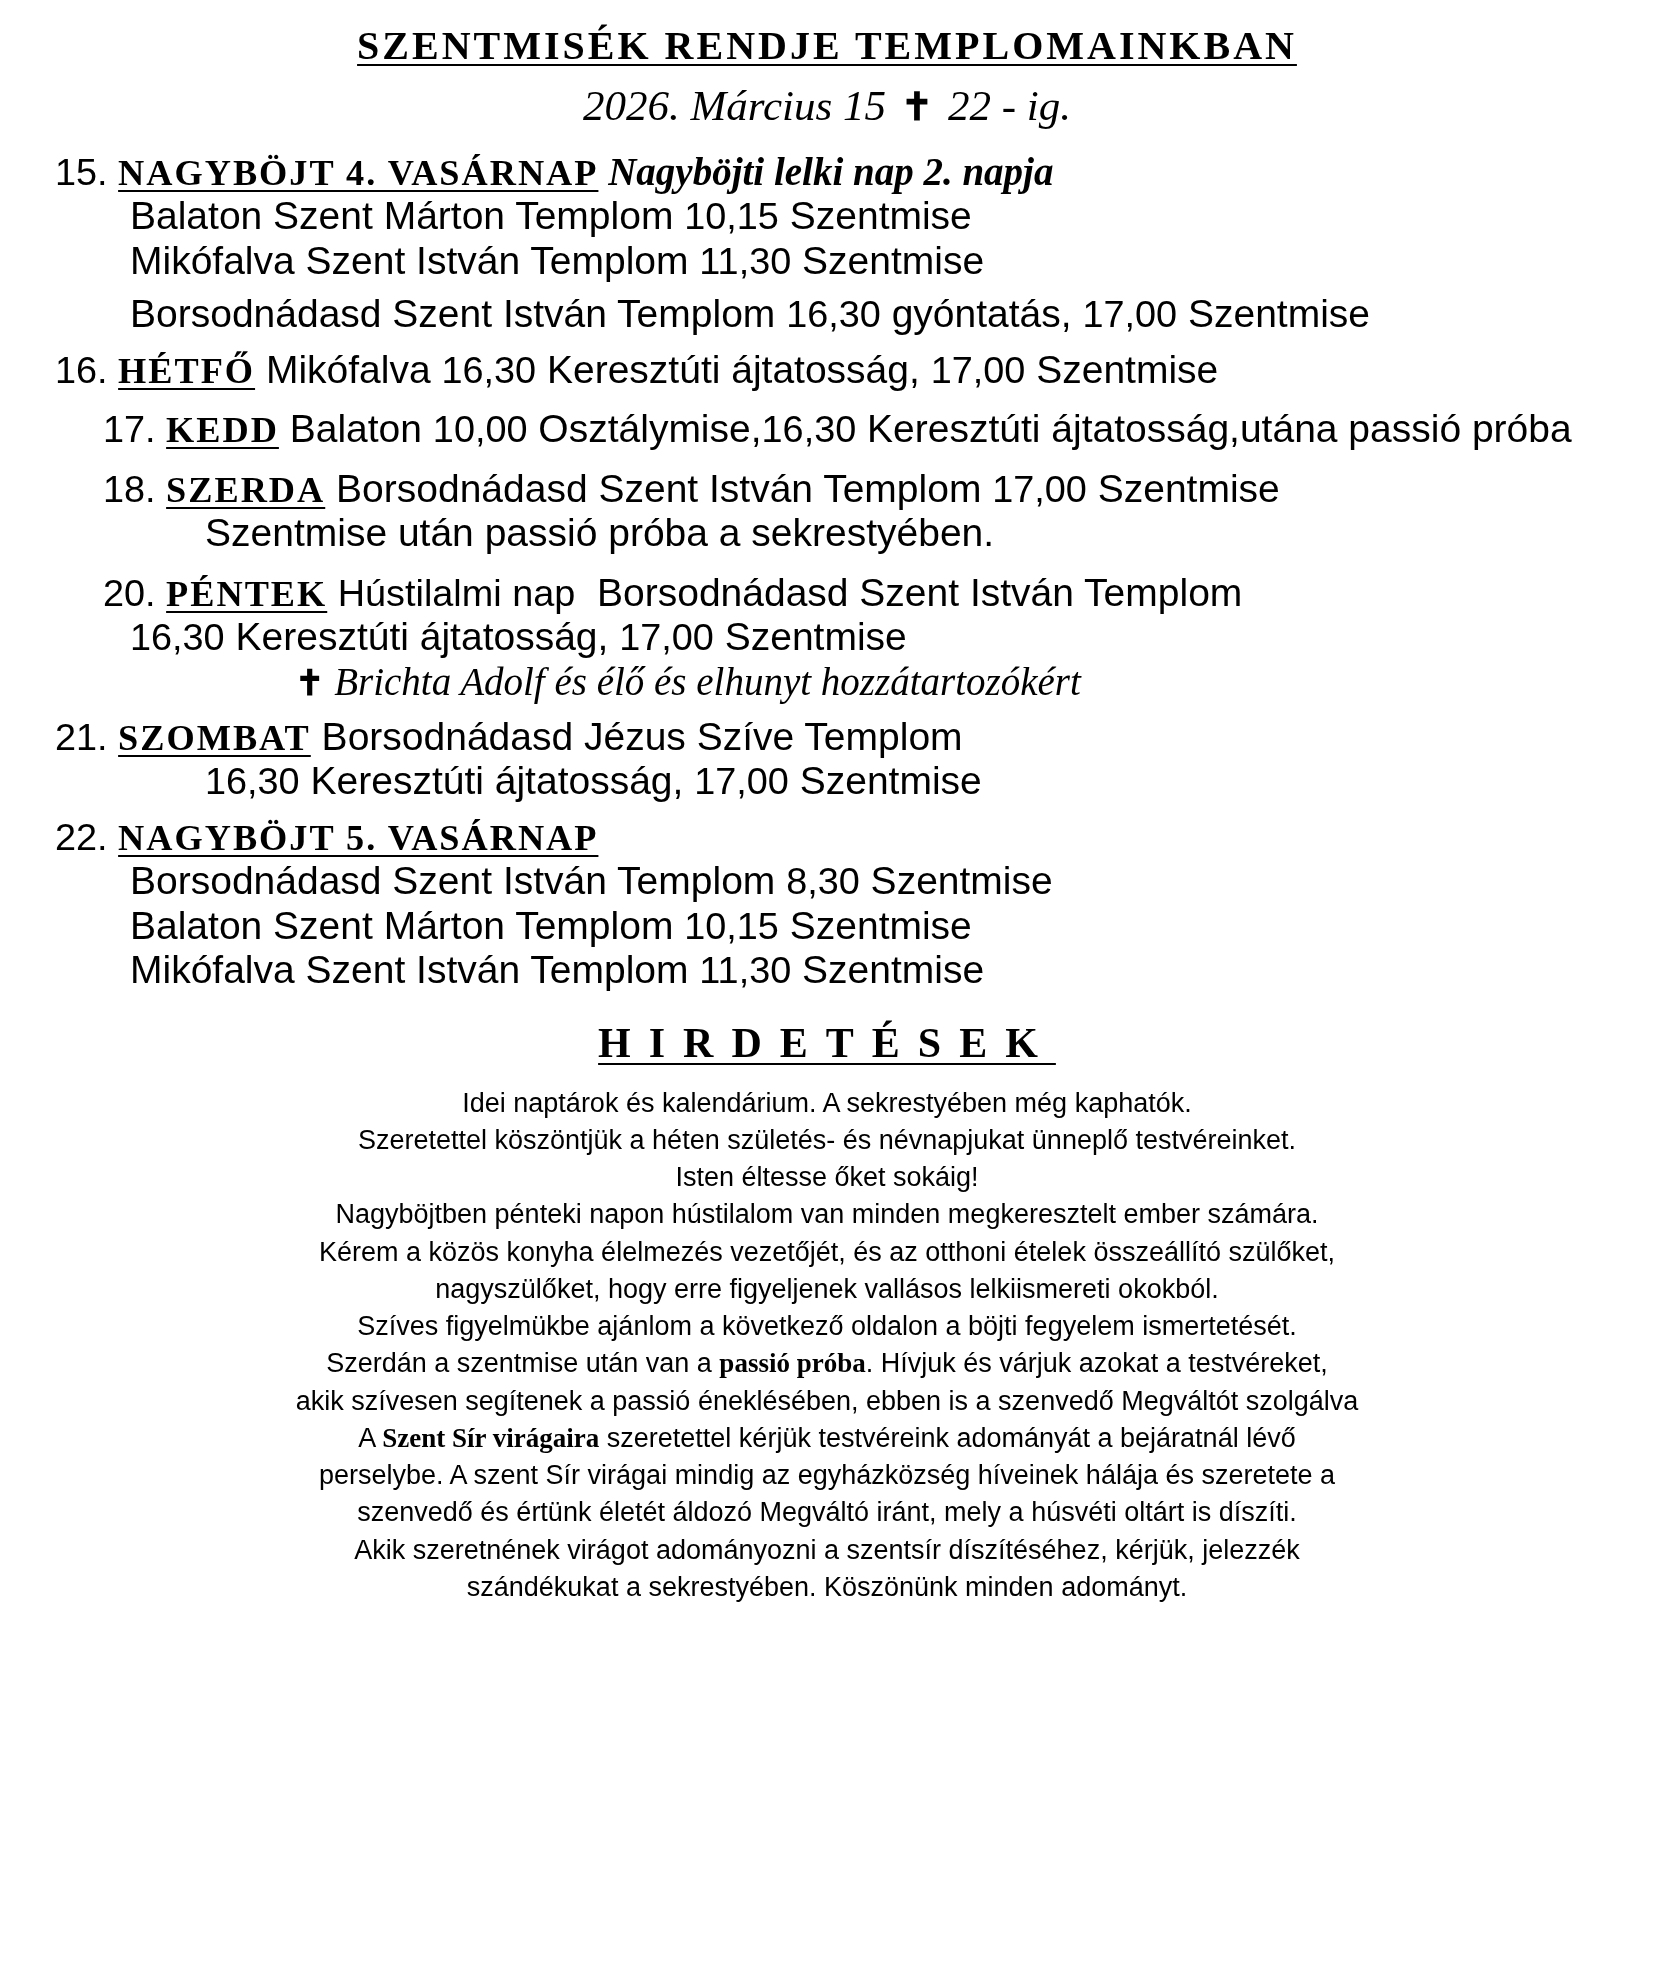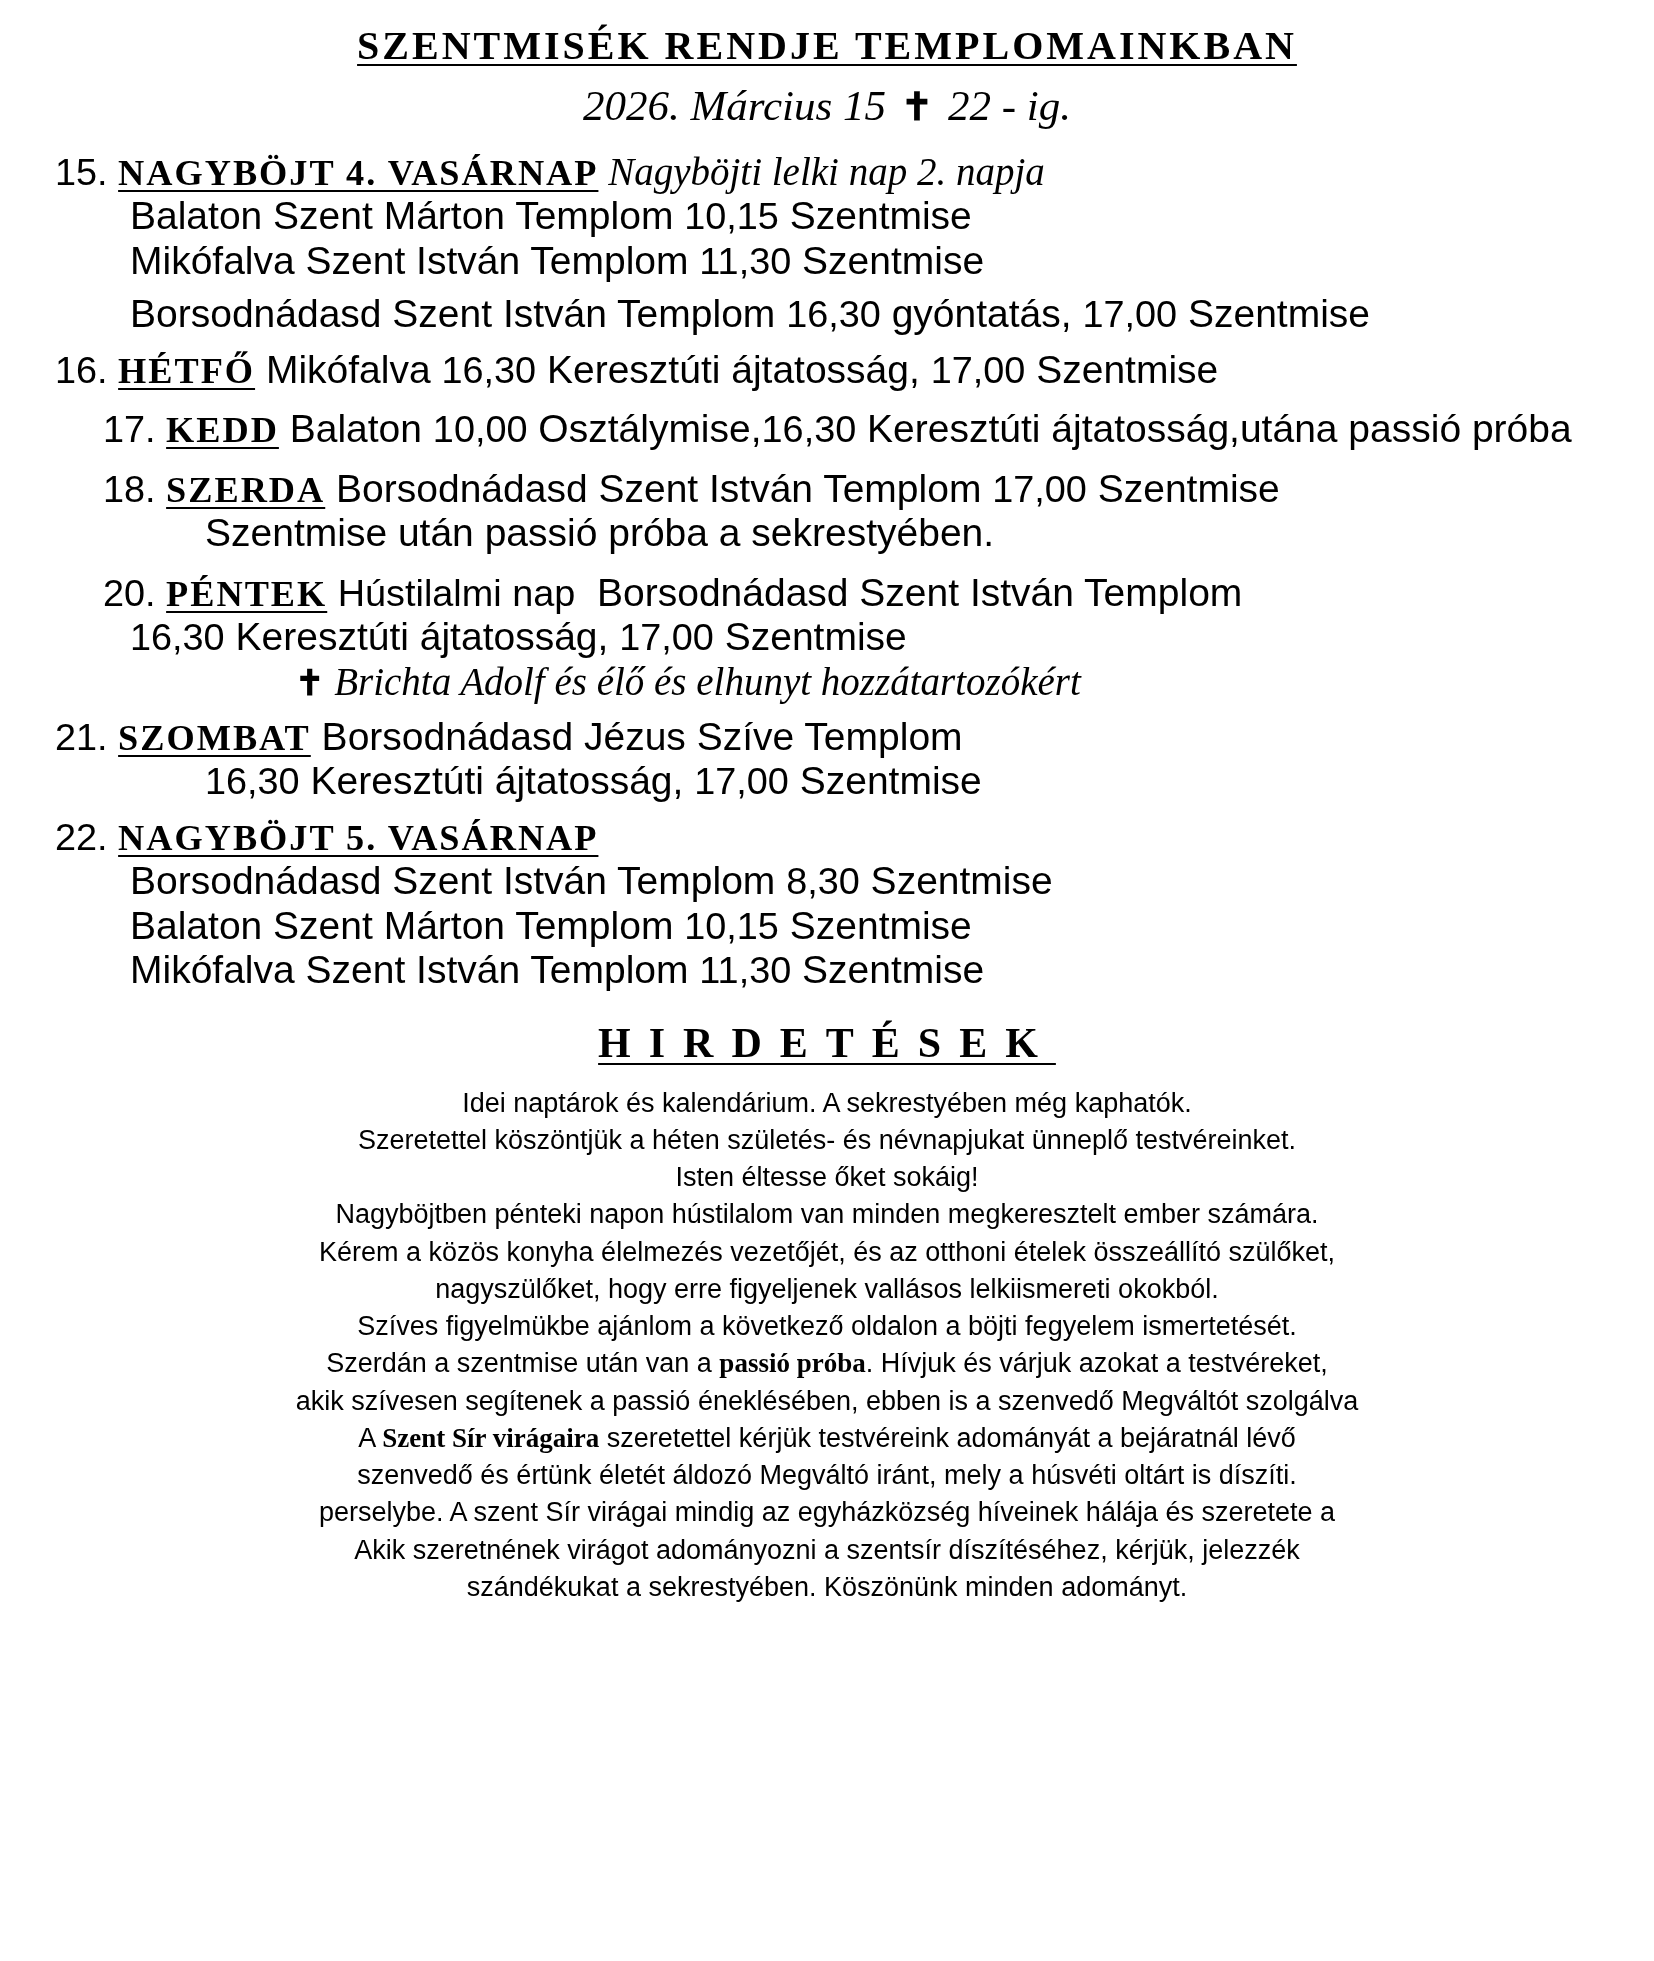--- a/index.html
+++ b/index.html
@@ -58,21 +58,21 @@
   .run-sans  { font-family: "Liberation Sans", sans-serif; font-size: 0.97em; }
   .run-day {
     font-family: "Liberation Serif", serif;
     font-weight: 700;
     font-size: 0.93em;
     letter-spacing: 2px;
     text-decoration: underline;
     text-decoration-thickness: 2px;
     text-underline-offset: 5px;
   }
-  .run-bi { font-weight: 400; font-style: italic; }
+  .run-bi { font-weight: 700; font-style: italic; }
   .run-b  { font-weight: 700; }
   .run-i  { font-style: italic; }
   .run-cross { font-style: normal; font-weight: 700; font-size: 0.9em; }
 
   
   .ann-heading {
     text-align: center;
     font-size: 42px;
     font-weight: 700;
     letter-spacing: 18px;
@@ -124,17 +124,17 @@
     <div class="line"><span class="run-serif">Idei naptárok és kalendárium. A sekrestyében még kaphatók.</span></div>
     <div class="line"><span class="run-serif">Szeretettel köszöntjük a héten születés- és névnapjukat ünneplő testvéreinket.</span></div>
     <div class="line"><span class="run-serif">Isten éltesse őket sokáig!</span></div>
     <div class="line"><span class="run-serif">Nagyböjtben pénteki napon hústilalom van minden megkeresztelt ember számára.</span></div>
     <div class="line"><span class="run-serif">Kérem a közös konyha élelmezés vezetőjét, és az otthoni ételek összeállító szülőket,</span></div>
     <div class="line"><span class="run-serif">nagyszülőket, hogy erre figyeljenek vallásos lelkiismereti okokból.</span></div>
     <div class="line"><span class="run-serif">Szíves figyelmükbe ajánlom a következő oldalon a böjti fegyelem ismertetését.</span></div>
     <div class="line"><span class="run-serif">Szerdán a szentmise után van a </span><span class="run-b">passió próba</span><span class="run-serif">. Hívjuk és várjuk azokat a testvéreket,</span></div>
     <div class="line"><span class="run-serif">akik szívesen segítenek a passió éneklésében, ebben is a szenvedő Megváltót szolgálva</span></div>
     <div class="line"><span class="run-serif">A </span><span class="run-b">Szent Sír virágaira</span><span class="run-serif"> szeretettel kérjük testvéreink adományát a bejáratnál lévő</span></div>
+    <div class="line"><span class="run-serif">perselybe. A szent Sír virágai mindig az egyházközség híveinek hálája és szeretete a</span></div>
     <div class="line"><span class="run-serif">szenvedő és értünk életét áldozó Megváltó iránt, mely a húsvéti oltárt is díszíti.</span></div>
-    <div class="line"><span class="run-serif">perselybe. A szent Sír virágai mindig az egyházközség híveinek hálája és szeretete a</span></div>
     <div class="line"><span class="run-serif">Akik szeretnének virágot adományozni a szentsír díszítéséhez, kérjük, jelezzék</span></div>
     <div class="line"><span class="run-serif">szándékukat a sekrestyében. Köszönünk minden adományt.</span></div>
   </div>
 
 </body></html>

